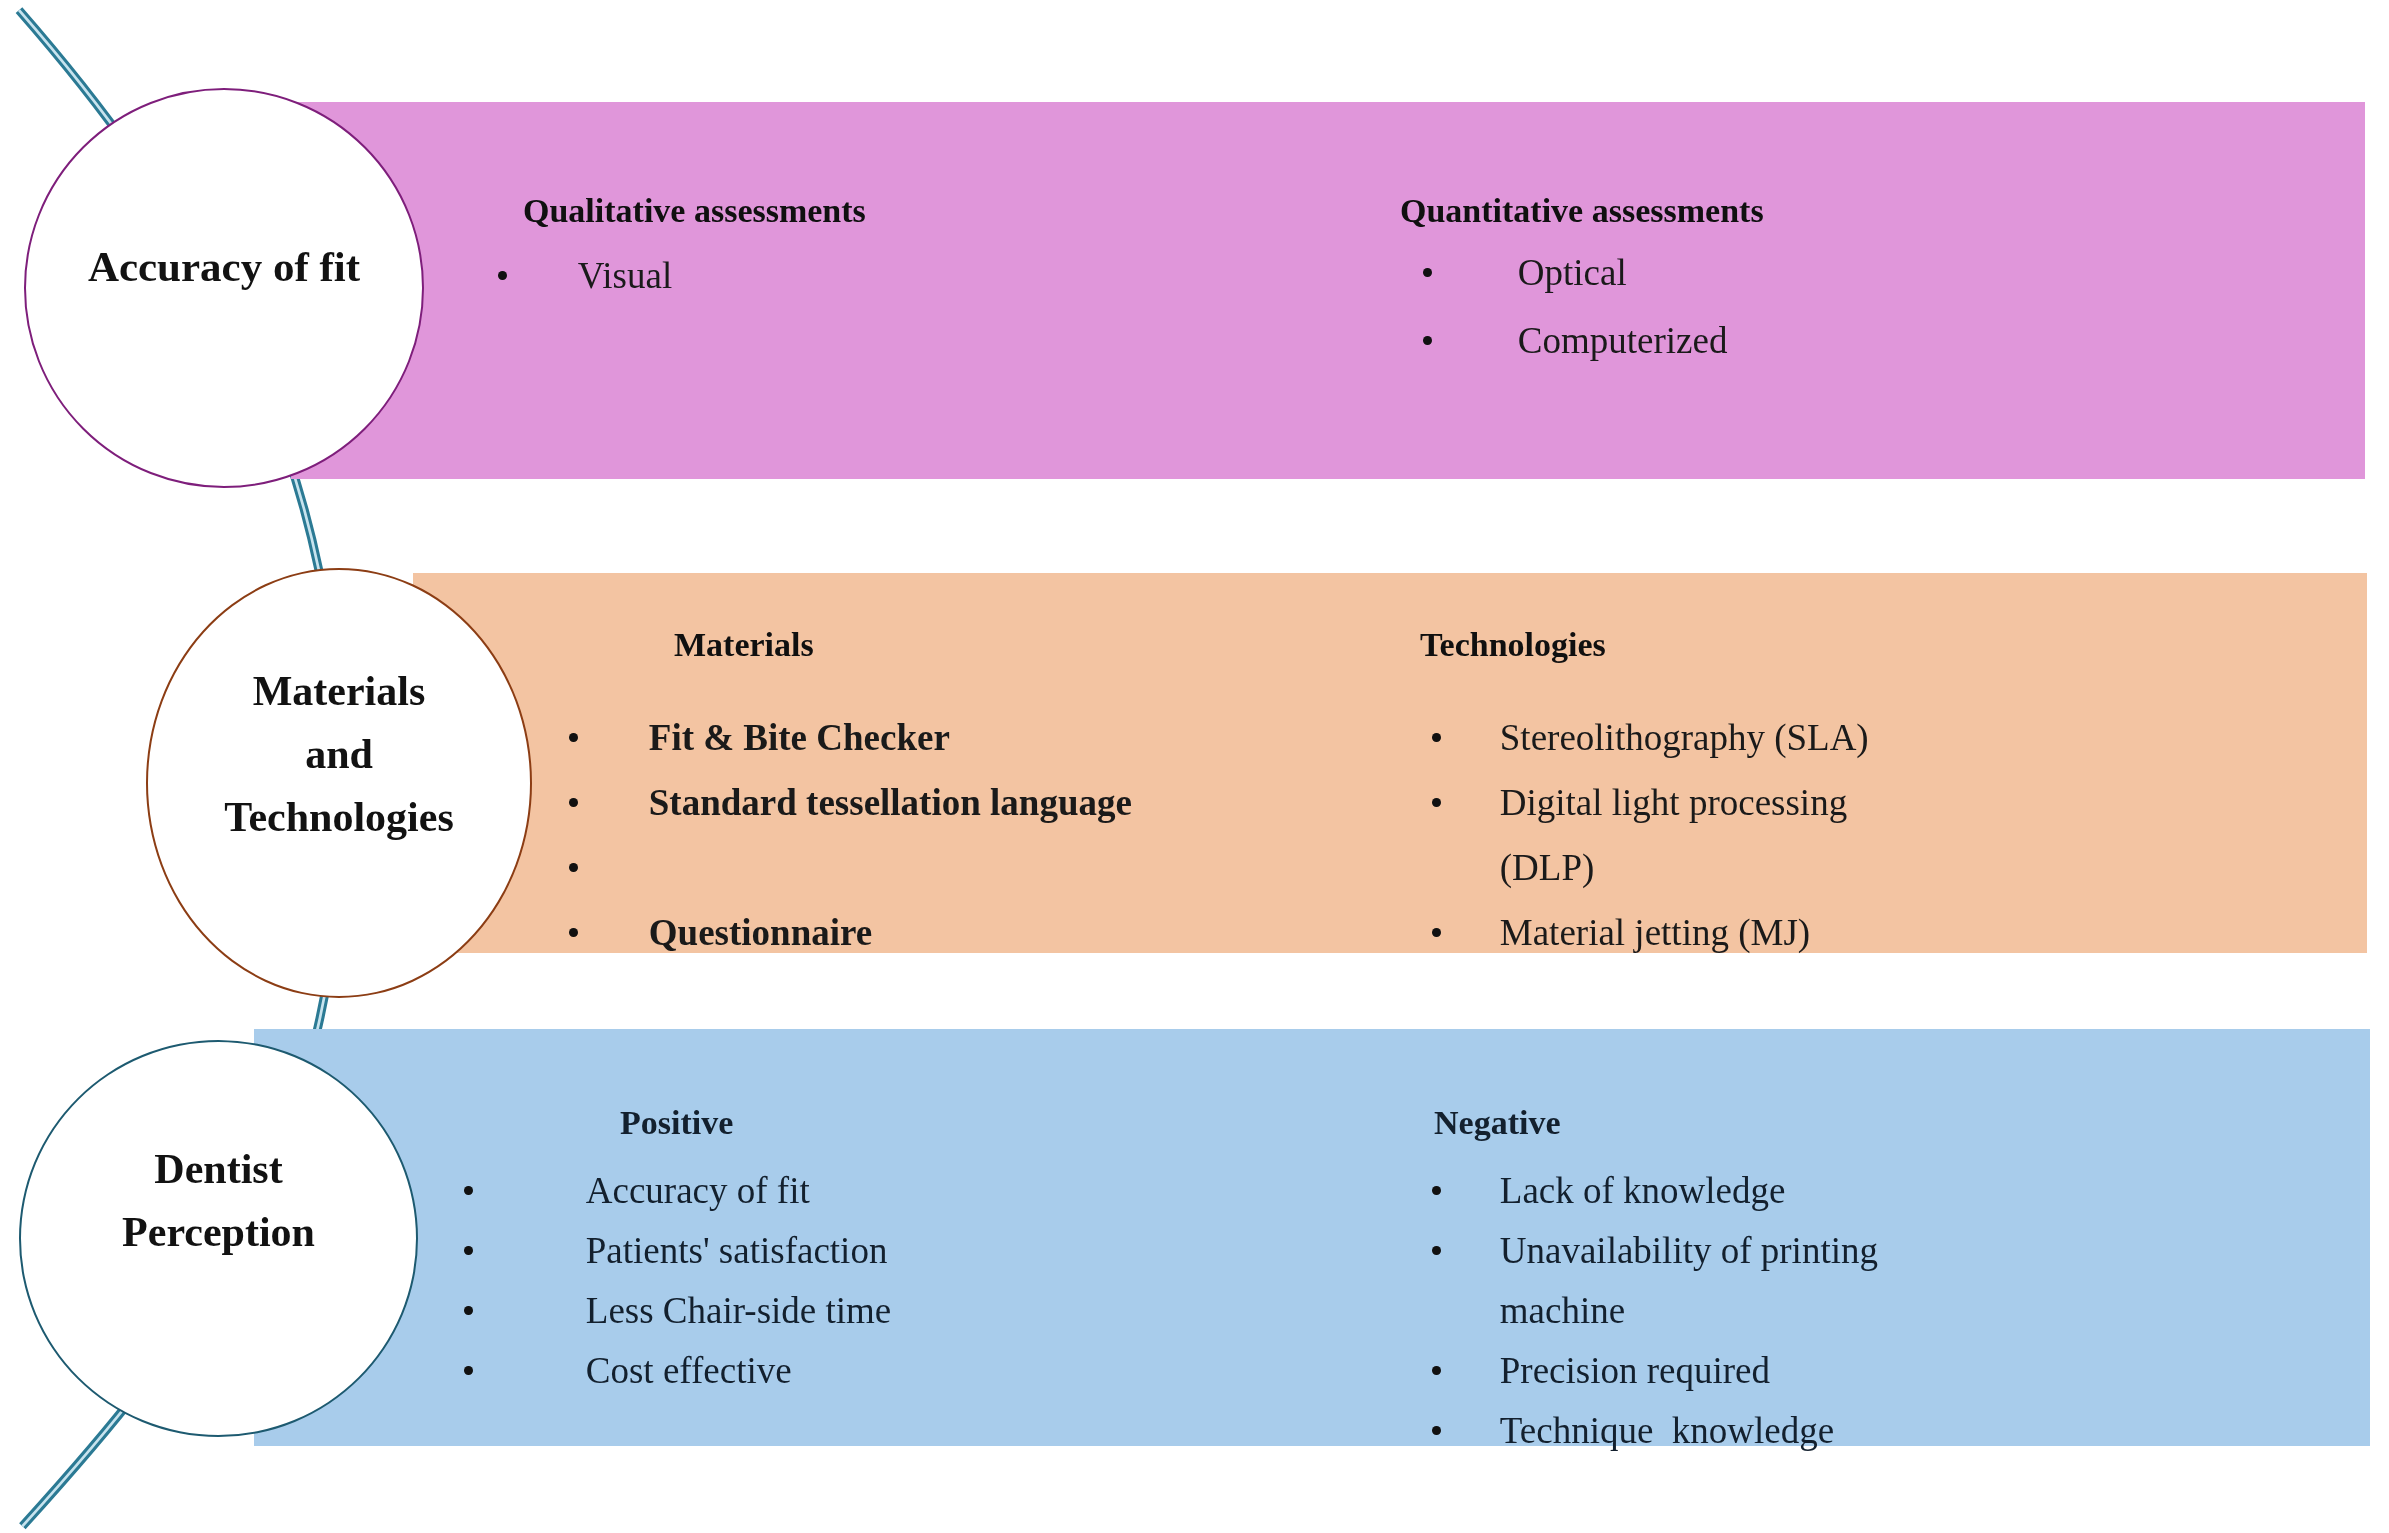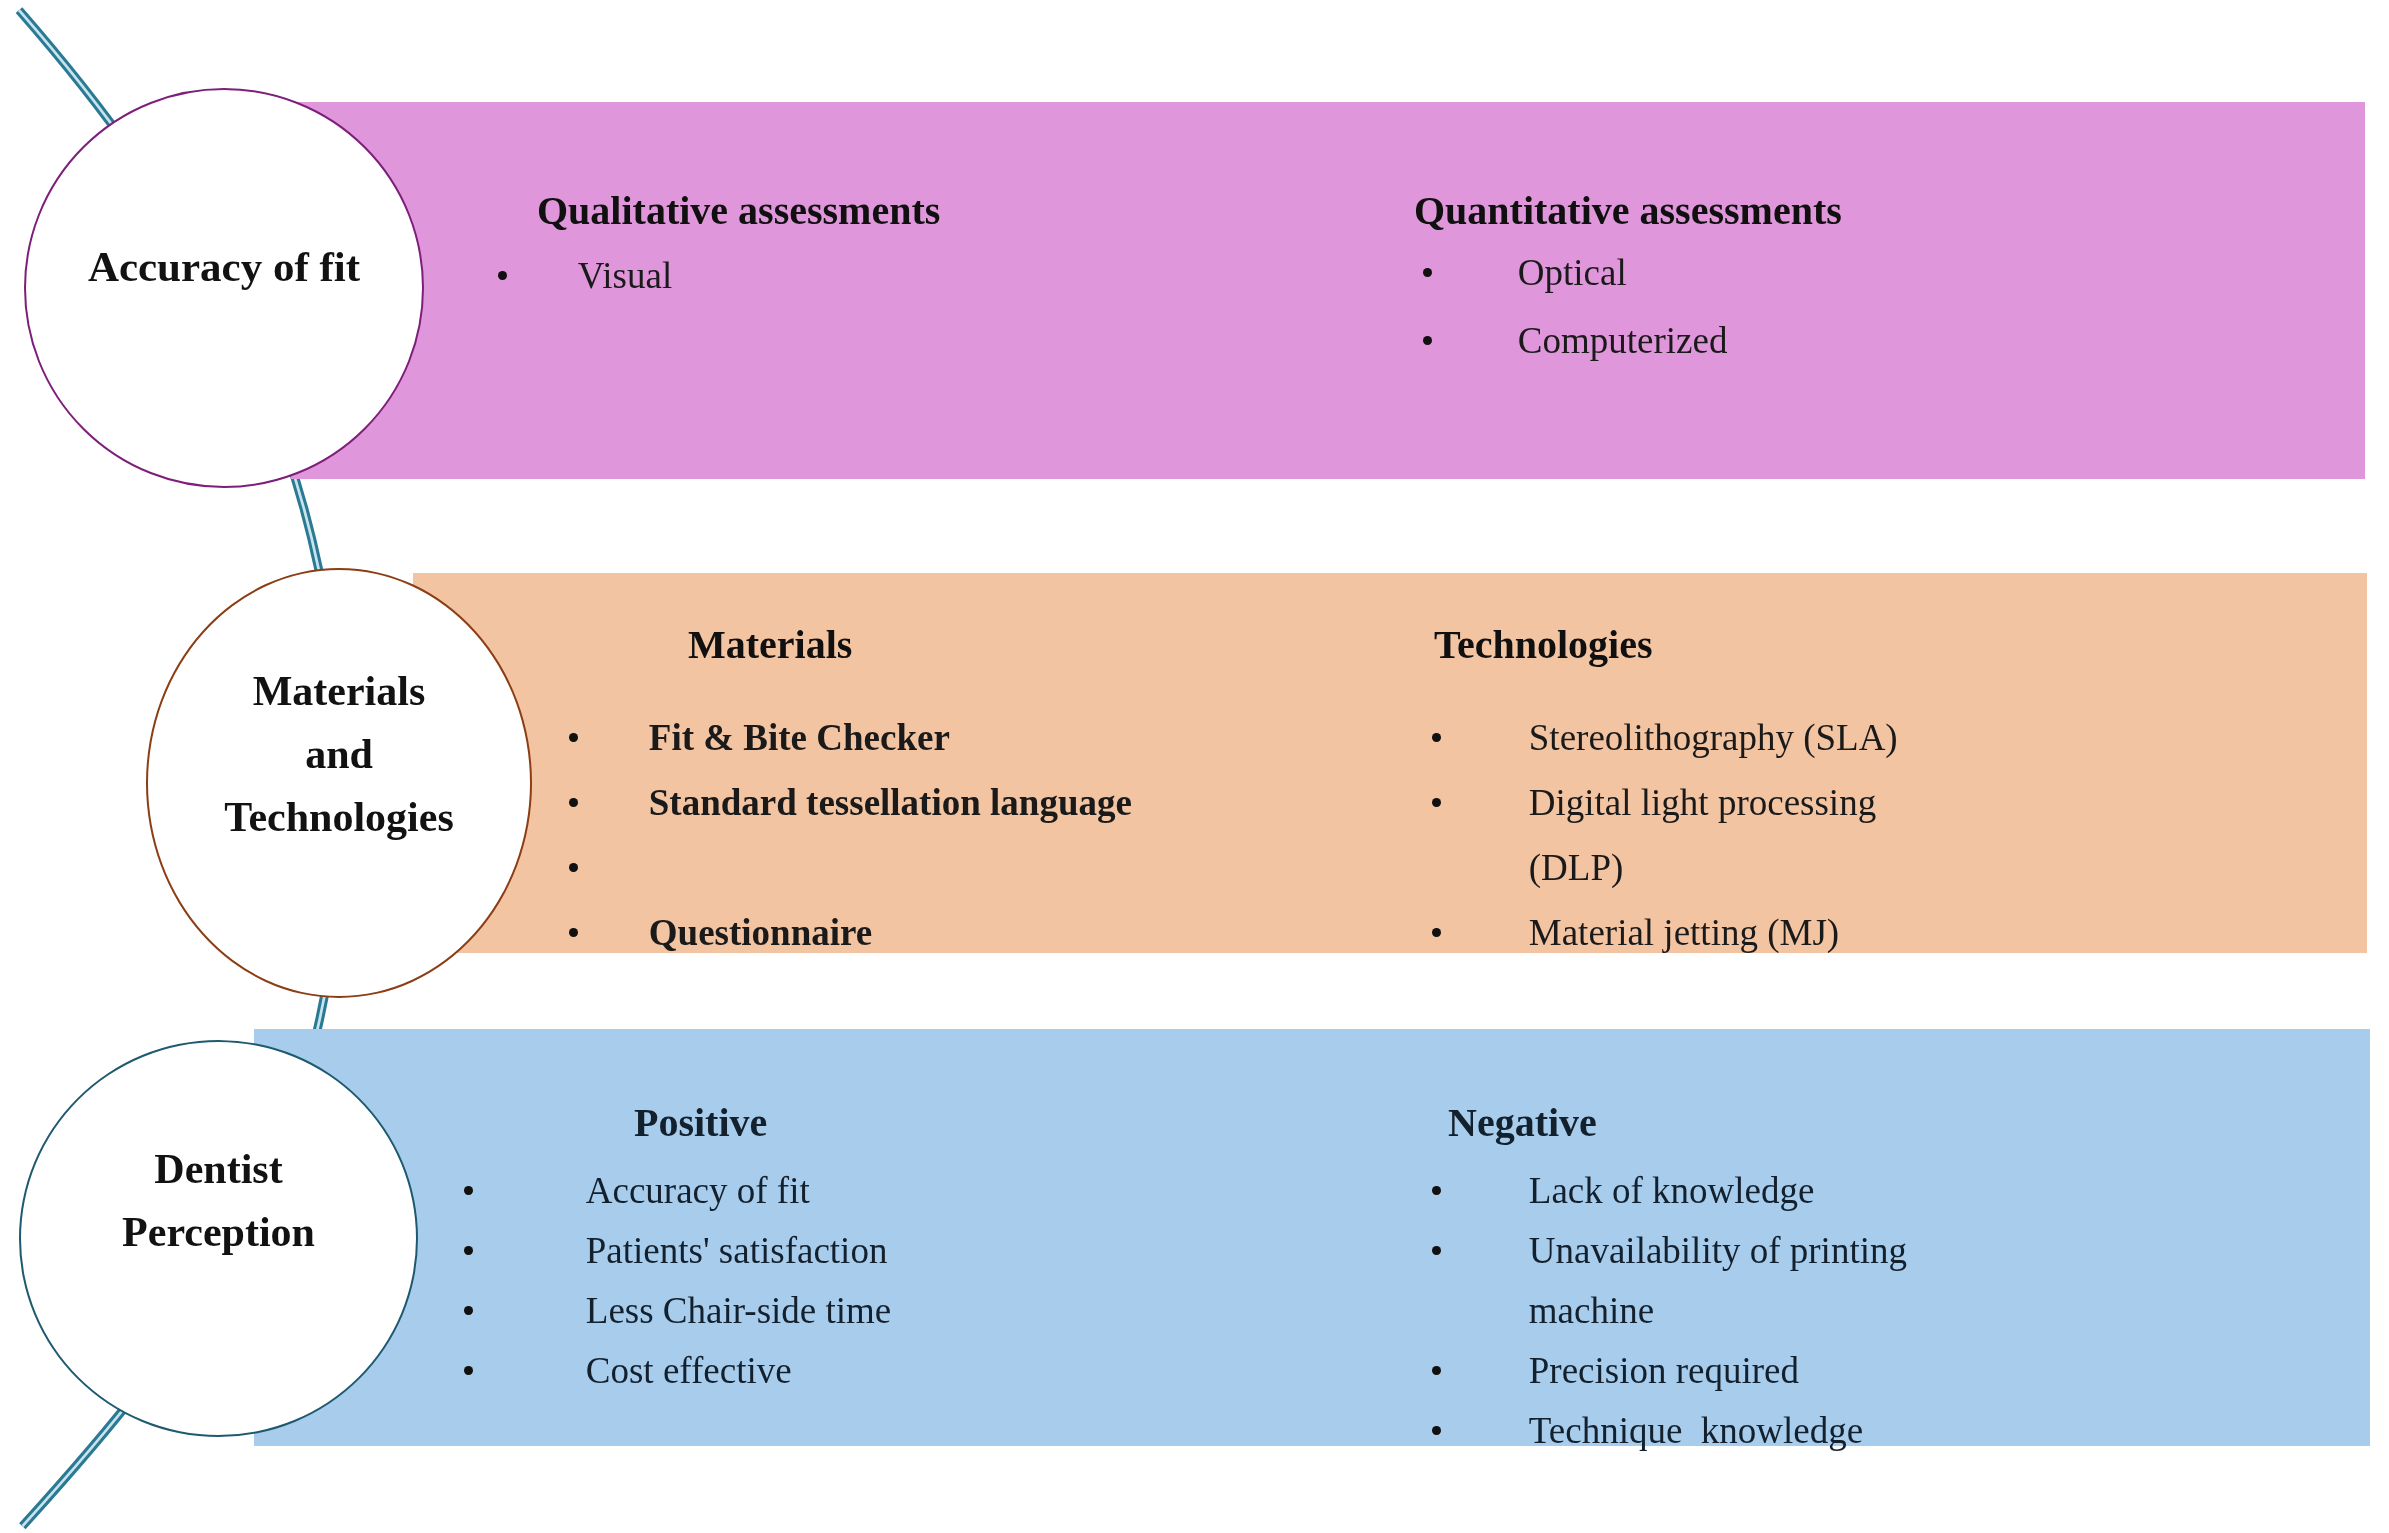--- a/index.html
+++ b/index.html
@@ -18,41 +18,41 @@
   .band.b3{left:254px;top:1029px;width:2116px;height:417px;background:#A8CCEB;}
   .circle{
     position:absolute;z-index:2;background:#ffffff;border-radius:50%;
     display:flex;align-items:center;justify-content:center;text-align:center;
     font-weight:bold;line-height:1.5;color:#121212;
   }
   .circle.c1{left:24px;top:88px;width:400px;height:400px;border:2.7px solid #7E1E7B;font-size:43px;padding-bottom:41px;box-sizing:border-box;}
   .circle.c2{left:146px;top:568px;width:386px;height:430px;border:2.7px solid #8C3D14;font-size:42px;padding-bottom:58px;box-sizing:border-box;}
   .circle.c3{left:19px;top:1040px;width:399px;height:397px;border:2.7px solid #1D5A70;font-size:42px;padding-bottom:76px;box-sizing:border-box;}
   .hdr{
-    position:absolute;z-index:3;font-weight:bold;font-size:40px;line-height:42px;
-    white-space:pre;color:#101010;margin-left:14px;
+    position:absolute;z-index:3;font-weight:bold;font-size:34px;line-height:42px;
+    white-space:pre;color:#101010;
   }
   .b3hdr{color:#13202E;}
   .col{position:absolute;z-index:3;}
   .row{display:flex;align-items:flex-start;}
   .band1-rows .row{height:68px;}
   .band2-rows .row{height:65px;}
   .band3-rows .row{height:60px;}
   .dot{
     flex:none;width:8.8px;height:8.8px;border-radius:50%;
     background:#111111;margin-top:14.2px;
   }
   .row.cont .dot{visibility:hidden;}
   .lbl{
     font-size:37px;line-height:37px;white-space:pre;color:#1A1A1A;
   }
   .band3-rows .lbl{color:#13202E;}
   .g105 .lbl{margin-left:71px;}
   .g127 .lbl{margin-left:86px;}
-  .g131 .lbl{margin-left:88px;font-family:Liberation Serif, serif;}
+  .g131 .lbl{margin-left:59px;font-family:Liberation Serif, serif;}
   .g166 .lbl{margin-left:113px;}
 </style>
 </head>
 <body>
 
 <div class="canvas">
 
   <svg class="connector" width="2389" height="1533" viewBox="0 0 3525 2262">
     <path d="M 28 15 C 260 280, 505 640, 505 1180 C 505 1700, 280 1980, 33 2252" fill="none" stroke="#2B7A94" stroke-width="13"></path>
     <path d="M 28 15 C 260 280, 505 640, 505 1180 C 505 1700, 280 1980, 33 2252" fill="none" stroke="#C7E3EE" stroke-width="4"></path>

